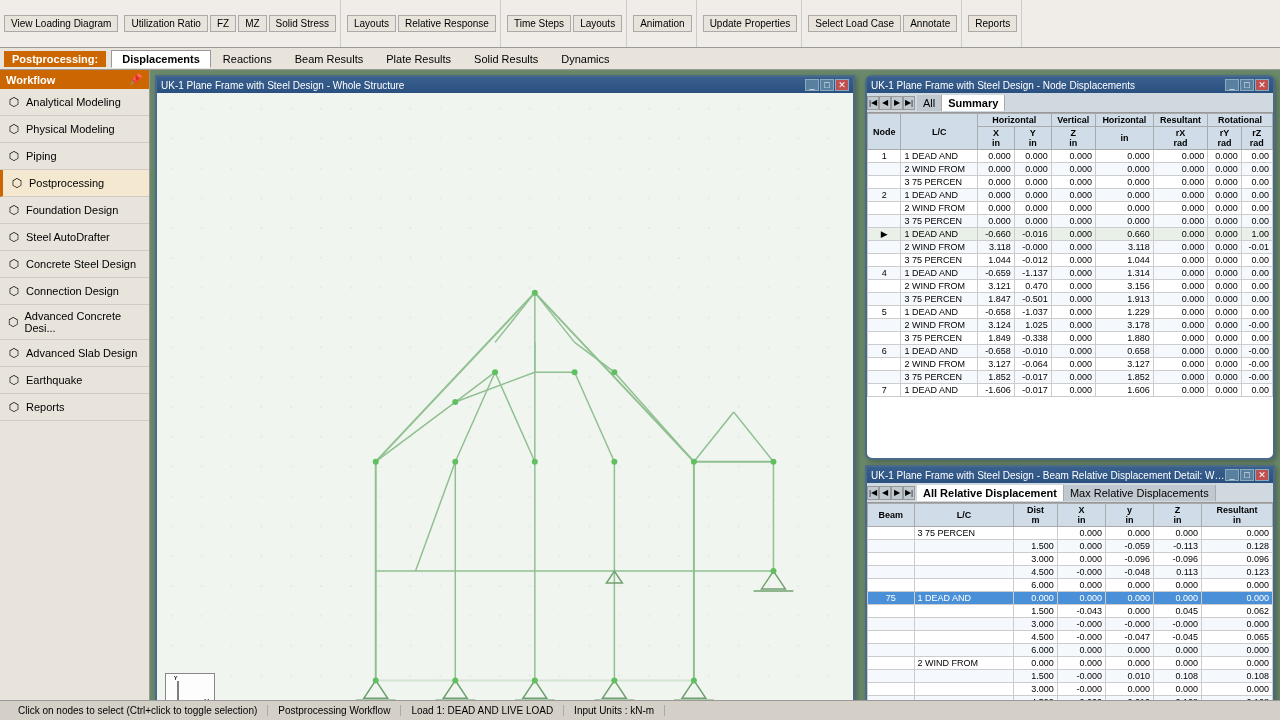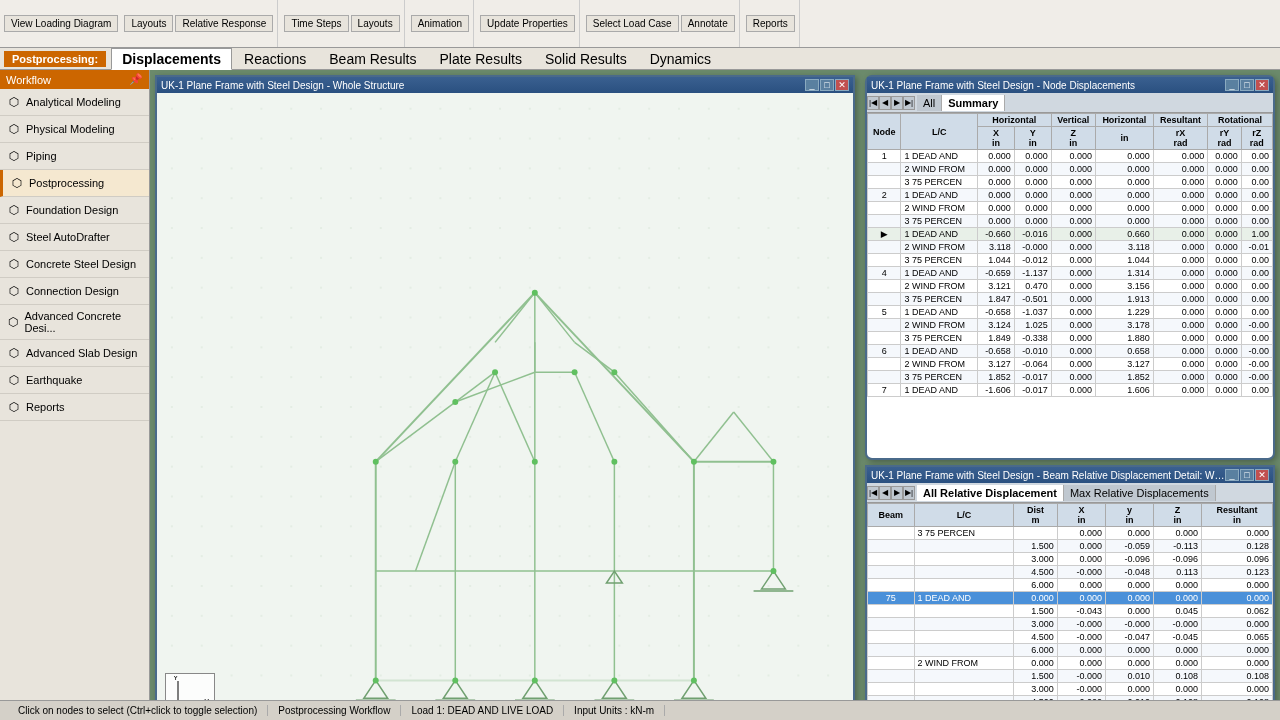--- a/index.html
+++ b/index.html
@@ -5,29 +5,29 @@
     * { margin: 0; padding: 0; box-sizing: border-box; }
     body { font-family: 'Segoe UI', Arial, sans-serif; font-size: 11px; background: #d4d0c8; overflow: hidden; width: 1280px; height: 720px; }
 
     
     .toolbar { background: #f0ede8; border-bottom: 1px solid #999; height: 48px; display: flex; align-items: center; padding: 0 4px; gap: 2px; }
     .toolbar-btn { background: #e8e4dc; border: 1px solid #aaa; padding: 2px 6px; font-size: 10px; cursor: pointer; border-radius: 0; white-space: nowrap; }
     .toolbar-section { display: flex; align-items: center; gap: 2px; padding: 0 4px; border-right: 1px solid #ccc; height: 100%; }
 
     
     .postproc-tabs { background: #e8e4dc; border-bottom: 1px solid #999; height: 22px; display: flex; align-items: center; padding: 0 4px; gap: 1px; }
-    .postproc-tab { padding: 2px 10px; font-size: 14px; cursor: pointer; border: 1px solid transparent; background: transparent; }
+    .postproc-tab { padding: 2px 10px; font-size: 11px; cursor: pointer; border: 1px solid transparent; background: transparent; }
     .postproc-tab.active { background: white; border: 1px solid #999; border-bottom: 1px solid white; font-weight: bold; }
 
     
     .main-layout { display: flex; height: calc(720px - 70px); }
 
     
     .sidebar { width: 150px; background: #e8e4dc; border-right: 1px solid #999; display: flex; flex-direction: column; }
-    .sidebar-header { background: #cc6600; color: white; padding: 3px 6px; font-size: 11px; font-weight: normal; display: flex; justify-content: space-between; align-items: center; }
+    .sidebar-header { background: #cc6600; color: white; padding: 3px 6px; font-size: 11px; font-weight: bold; display: flex; justify-content: space-between; align-items: center; }
     .sidebar-item { display: flex; align-items: center; gap: 4px; padding: 5px 6px; cursor: pointer; border-bottom: 1px solid #d0ccc4; font-size: 11px; }
     .sidebar-item.active { background: #f5e8d0; }
     .sidebar-icon { width: 16px; height: 16px; display: inline-flex; align-items: center; justify-content: center; font-size: 12px; }
 
     
     .content-area { flex: 1; background: #6b8a6b; position: relative; overflow: hidden; }
 
     
     .window { position: absolute; background: white; border: 2px solid #4a6a8a; box-shadow: 2px 2px 6px rgba(0,0,0,0.3); }
     .window-title-bar { background: linear-gradient(180deg, #3a6090 0%, #2a5080 100%); color: white; padding: 2px 4px; font-size: 10px; display: flex; align-items: center; justify-content: space-between; }
@@ -69,20 +69,26 @@
     
     .structure-svg { position: absolute; top: 0; left: 0; width: 100%; height: 100%; }
 
     .panel-tabs-row { display: flex; align-items: center; background: #d0d8e0; border-bottom: 1px solid #999; height: 20px; }
   </style>
 </head>
 <body>
 
 <div class="toolbar">
   <button class="toolbar-btn">View Loading Diagram</button>
+  <div class="toolbar-section">
+    <button class="toolbar-btn">Utilization Ratio</button>
+    <button class="toolbar-btn">FZ</button>
+    <button class="toolbar-btn">MZ</button>
+    <button class="toolbar-btn">Solid Stress</button>
+  </div>
   <div class="toolbar-section">
     <button class="toolbar-btn">Layouts</button>
     <button class="toolbar-btn">Relative Response</button>
   </div>
   <div class="toolbar-section">
     <button class="toolbar-btn">Time Steps</button>
     <button class="toolbar-btn">Layouts</button>
   </div>
   <div class="toolbar-section">
     <button class="toolbar-btn">Animation</button>

